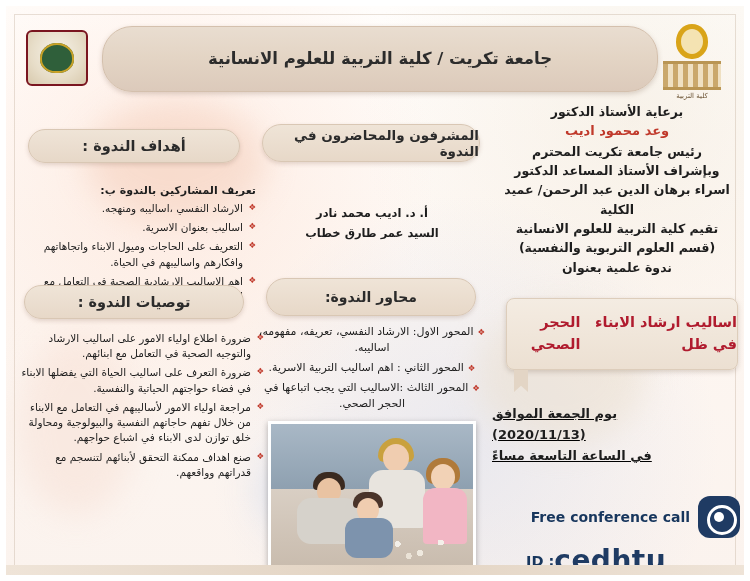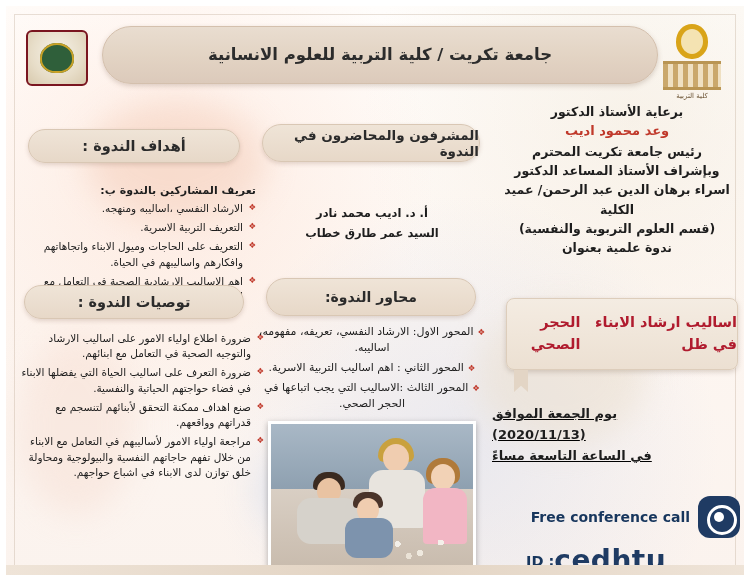--- a/index.html
+++ b/index.html
@@ -36,21 +36,21 @@
   .blob-c { left:470px; top:300px; width:170px; height:140px; background:#e9dcc8; }
   .blob-d { left:10px; top:330px; width:120px; height:180px; background:#f6dcd0; }
   .frame-inner {
     position:absolute; left:8px; top:8px; right:8px; bottom:8px;
     border:1px solid rgba(190,170,150,.35);
     pointer-events:none;
   }
 
   
   .header-banner {
-    position:absolute; left:96px; top:20px; width:556px; height:58px;
+    position:absolute; left:96px; top:20px; width:556px; height:66px;
     background: linear-gradient(180deg,#e9ddd0 0%, #e3d4c4 50%, #dccabb 100%);
     border-radius: 30px 30px 30px 30px;
     box-shadow: 0 2px 5px rgba(120,90,70,.25);
     display:flex; align-items:center; justify-content:center;
     border:1px solid #d4c0ad;
   }
   .header-title {
     font-size: 16.5px; font-weight: bold; color:#2c2c2c;
     text-align:center; line-height:1.3; padding:0 14px;
   }
@@ -227,33 +227,33 @@
     <div class="shield"></div>
     <div class="pillars"></div>
     <div class="caption">كلية التربية</div>
   </div>
 
   <div class="pill goals-pill">أهداف الندوة :</div>
   <div class="goals-body">
     <p class="lead-line">تعريف المشاركين بالندوة ب:</p>
     <ul class="bullets">
       <li>الارشاد النفسي ،اساليبه ومنهجه.</li>
-      <li>التعريف التربية الاسرية.</li>
+      <li>اساليب بعنوان الاسرية.</li>
       <li>التعريف على الحاجات وميول الابناء واتجاهاتهم وافكارهم واساليبهم في الحياة.</li>
       <li>اهم الاساليب الارشادية الصحية في التعامل مع الابناء في الحجر الصحي.</li>
     </ul>
   </div>
 
   <div class="pill recs-pill">توصيات  الندوة :</div>
   <div class="recs-body">
     <ul class="bullets">
       <li>ضرورة اطلاع اولياء الامور على اساليب الارشاد والتوجيه الصحية في التعامل مع ابنائهم.</li>
       <li>ضرورة التعرف على اساليب الحياة التي يفضلها الابناء في فضاء حواجتهم الحياتية والنفسية.</li>
+      <li>مراجعة اولياء الامور لأساليبهم في التعامل مع الابناء من خلال تفهم حاجاتهم النفسية والبيولوجية ومحاولة خلق توازن لدى الابناء في اشباع حواجهم.</li>
       <li>صنع اهداف ممكنة التحقق لأبنائهم لتنسجم مع قدراتهم وواقعهم.</li>
-      <li>مراجعة اولياء الامور لأساليبهم في التعامل مع الابناء من خلال تفهم حاجاتهم النفسية والبيولوجية ومحاولة خلق توازن لدى الابناء في اشباع حواجهم.</li>
     </ul>
   </div>
 
   <div class="pill super-pill">المشرفون والمحاضرون في الندوة</div>
   <div class="super-body">
     <div>أ. د. اديب محمد نادر</div>
     <div>السيد عمر طارق خطاب</div>
   </div>
 
   <div class="pill axes-pill">محاور الندوة:</div>
@@ -282,20 +282,21 @@
     <div class="p-person p-boy-body"></div>
     <div class="p-puzzle"></div>
   </div>
 
   <div class="right-col">
     <div class="ln">برعاية الأستاذ الدكتور</div>
     <div class="ln red">وعد محمود اديب</div>
     <div class="ln">رئيس جامعة تكريت المحترم</div>
     <div class="ln">وبإشراف الأستاذ المساعد الدكتور</div>
     <div class="ln">اسراء برهان الدين عبد الرحمن/ عميد الكلية</div>
+    <div class="ln">تقيم كلية التربية للعلوم الانسانية</div>
     <div class="ln">(قسم العلوم التربوية والنفسية)</div>
     <div class="ln">ندوة علمية بعنوان</div>
   </div>
 
   <div class="title-ribbon">
     <span>اساليب ارشاد الابناء في ظل</span>
     <span>الحجر الصحي</span>
   </div>
   <div class="ribbon-tail"></div>
 

